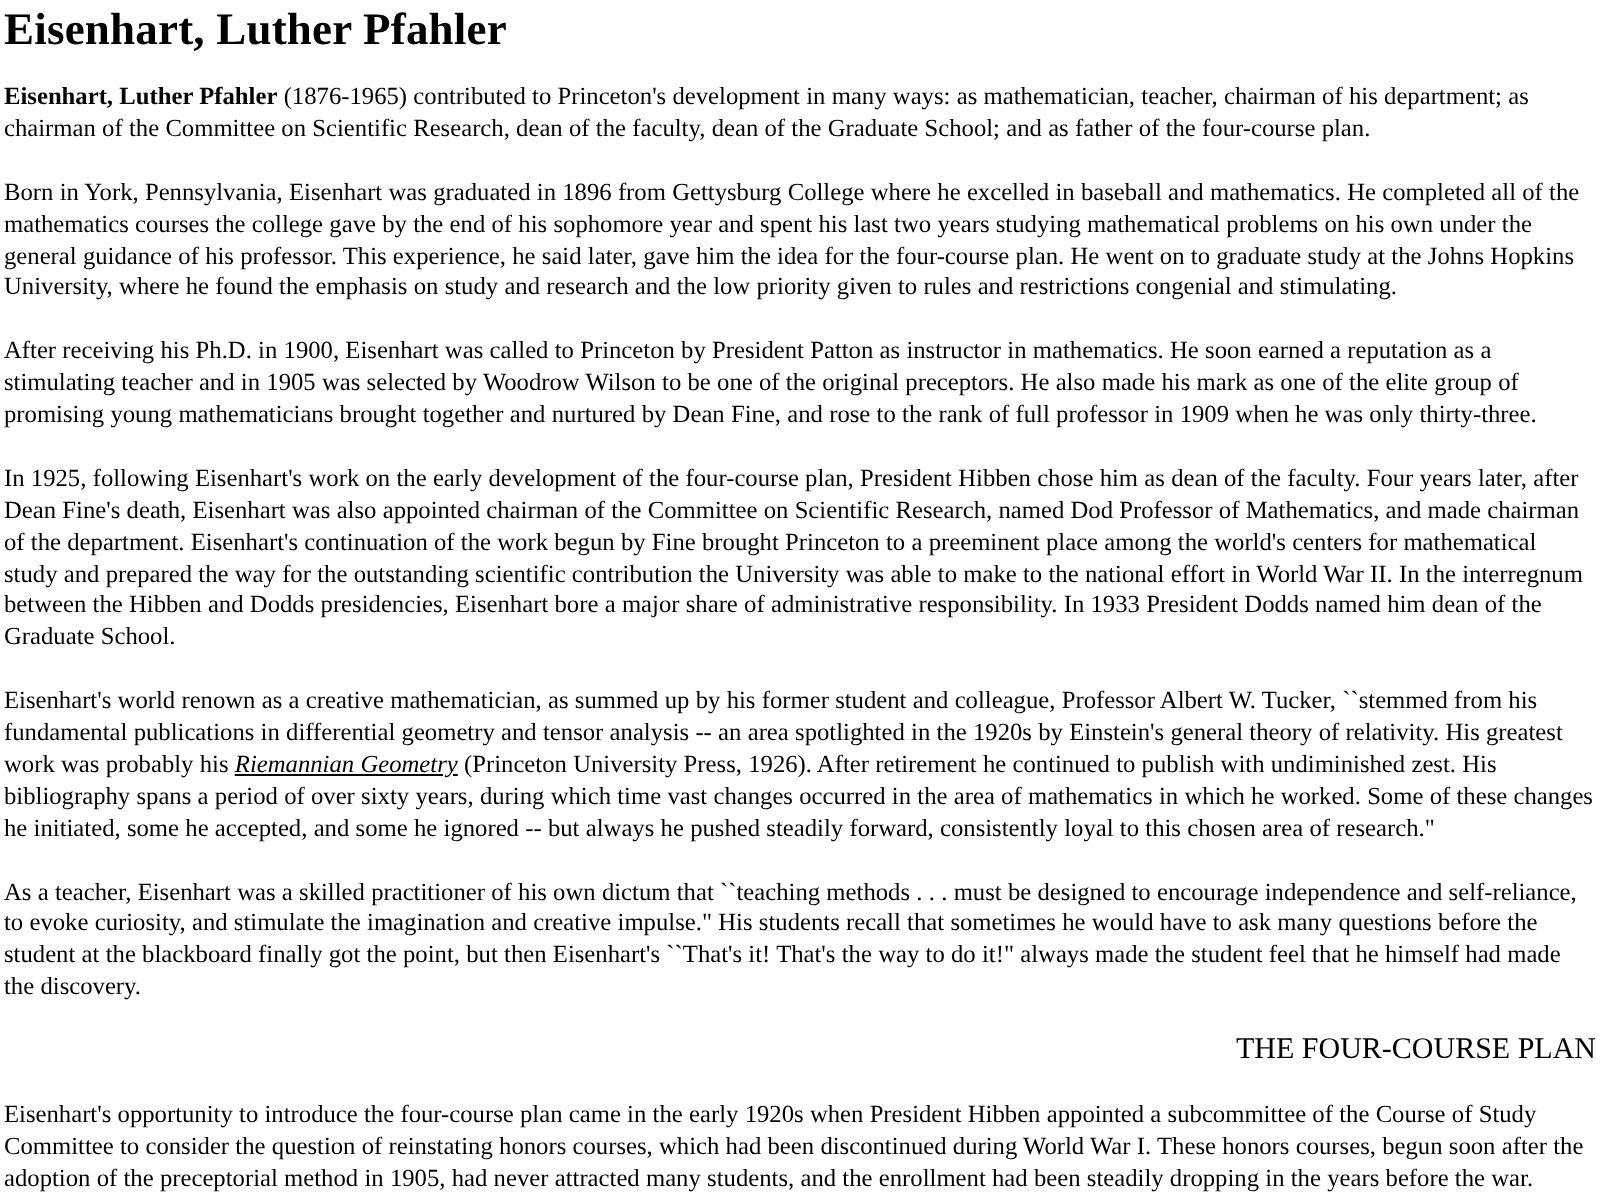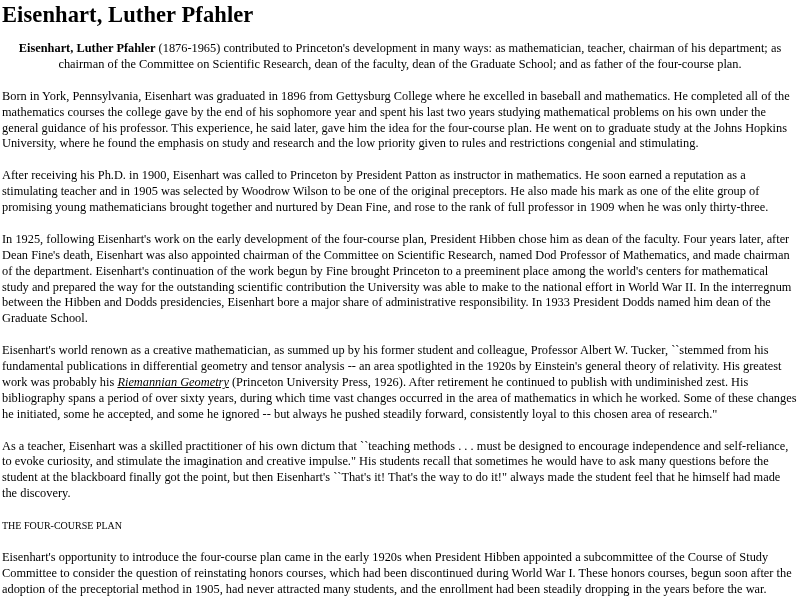--- a/index.html
+++ b/index.html
@@ -39,29 +39,29 @@
     font-family: "Liberation Serif", "DejaVu Serif", serif;
     word-spacing: 0.05px;
   }
   p.para + p.para,
   p.section-heading + p.para,
   p.para + p.section-heading {
     margin-top: 15.9px;
   }
   h1.doc-title + p.para {
     margin-top: 13px;
-    text-align: center;
   }
   p.section-heading {
-    font-size: 10px;
+    font-size: 15px;
     line-height: 15.9px;
     font-weight: normal;
     margin: 0;
     padding: 0;
     font-family: "Liberation Serif", "DejaVu Serif", serif;
+    text-align: right;
   }
   .lead-name {
     font-weight: bold;
   }
   .book-title {
     font-style: italic;
     text-decoration: underline;
   }
 </style>
 </head>

